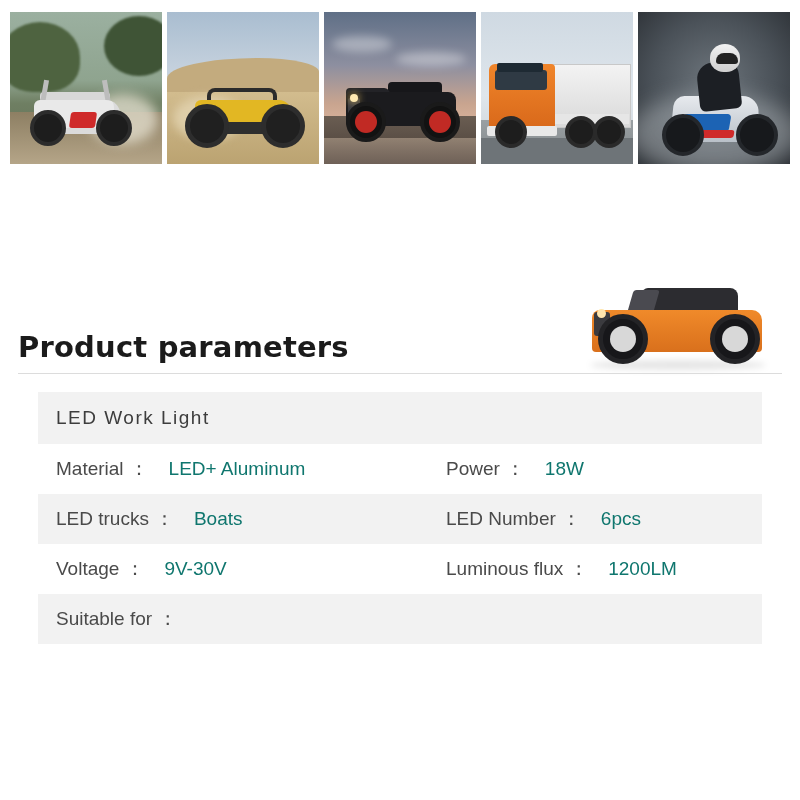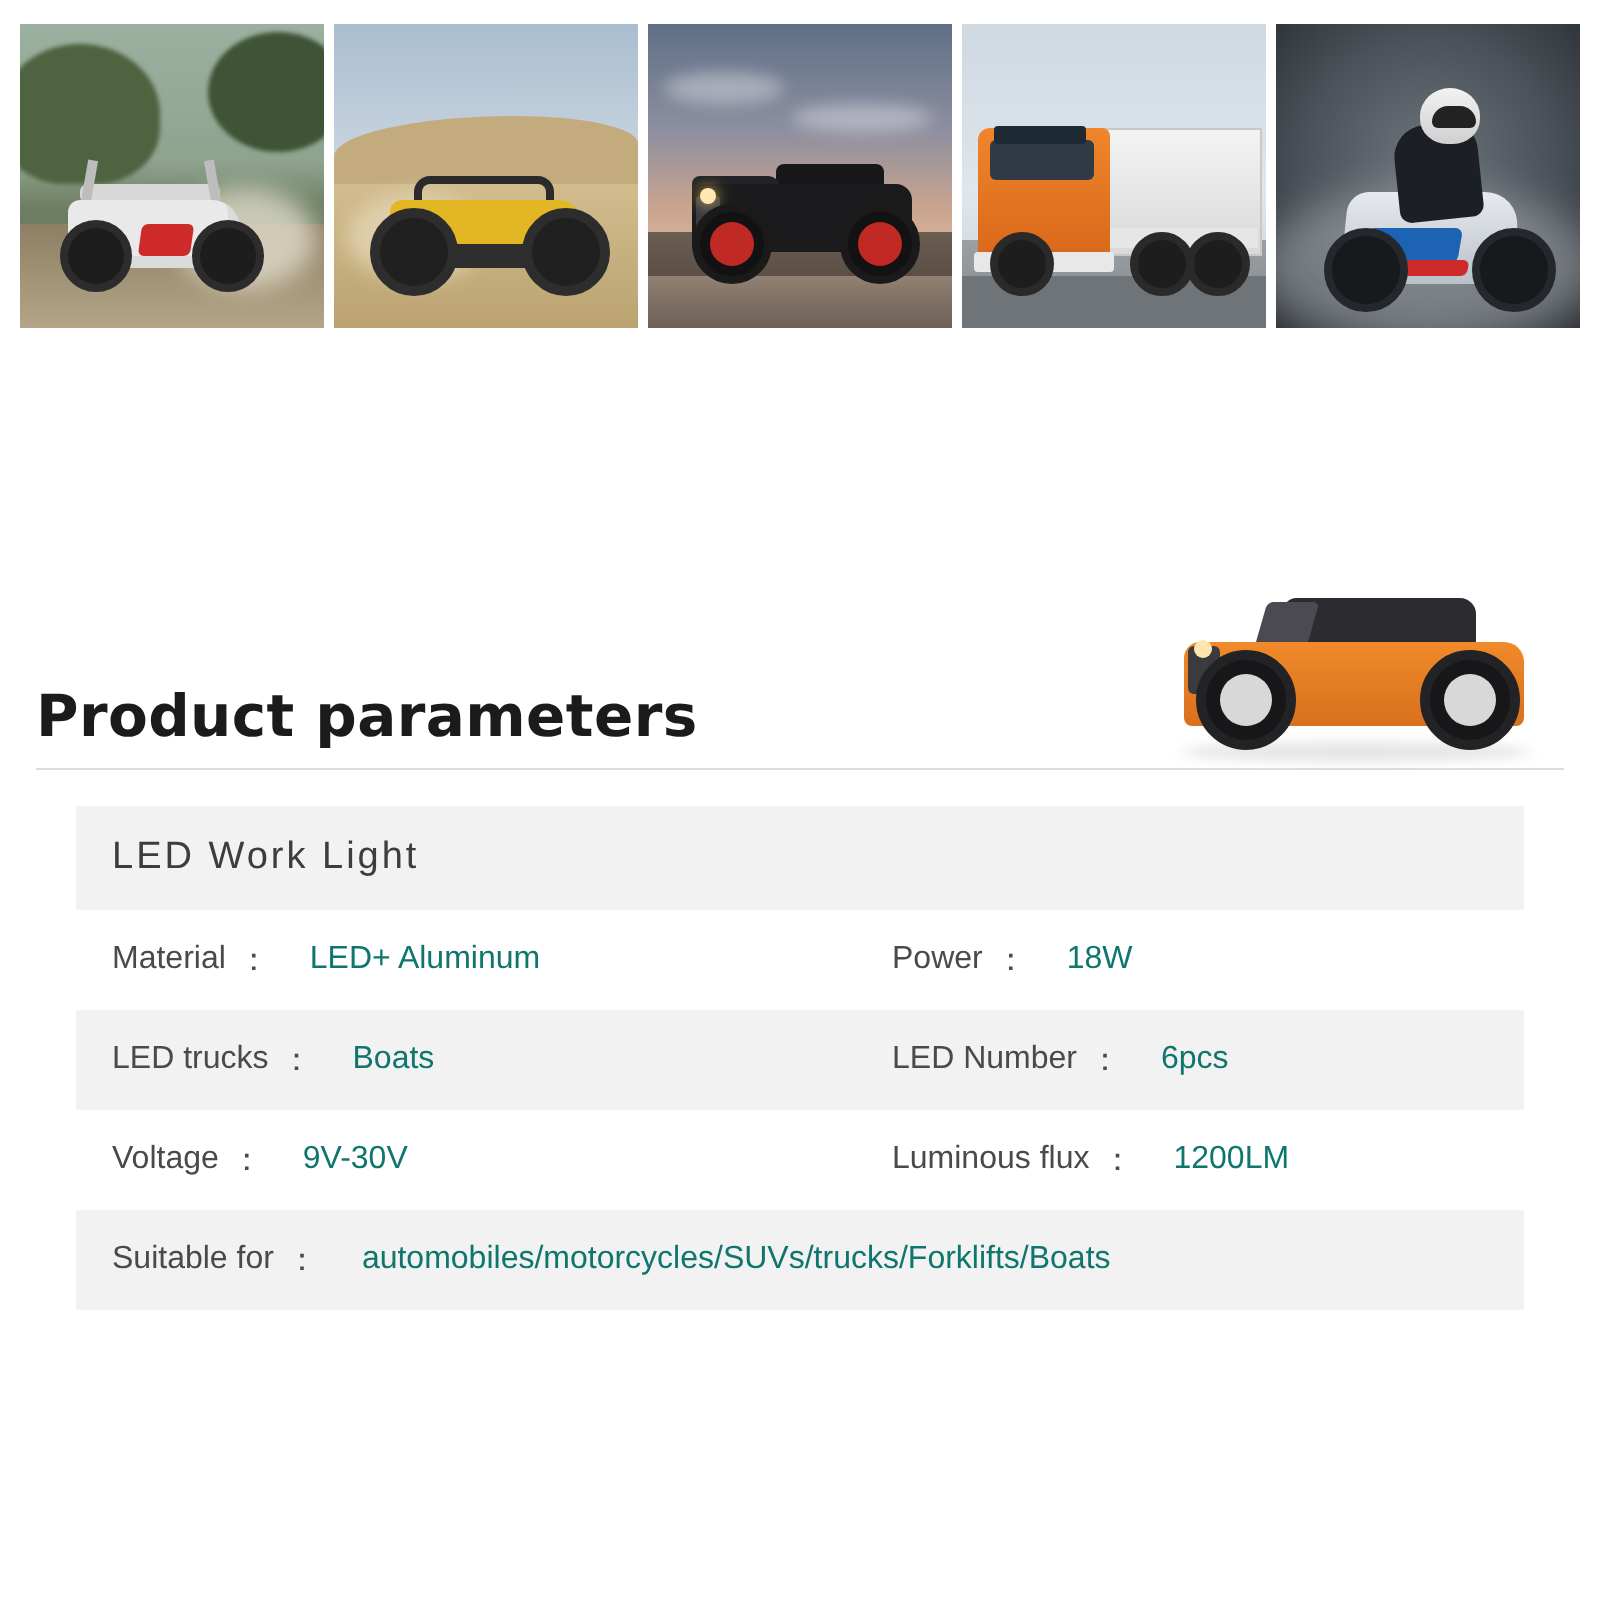--- a/index.html
+++ b/index.html
@@ -107,21 +107,21 @@
   .s5 .helmet { position:absolute; left:72px; bottom:92px; width:30px; height:28px; border-radius:50% 50% 45% 45%; background:linear-gradient(#f2f2f2,#cfcfcf); }
   .s5 .visor { position:absolute; left:78px; bottom:100px; width:22px; height:11px; background:#222; border-radius:8px 8px 3px 3px; }
   .s5 .wheel { position:absolute; bottom:8px; width:34px; height:34px; border-radius:50%; background:#17191c; border:4px solid #24272b; }
   .s5 .w1 { left:24px; }
   .s5 .w2 { left:98px; }
 
   
   .params-wrap {
     position: absolute;
     left: 0;
-    top: 307px;
+    top: 296px;
     width: 800px;
   }
   .section-head {
     display: flex;
     align-items: flex-end;
     padding: 0 18px;
     position: relative;
     height: 78px;
   }
   .section-title {
@@ -166,21 +166,21 @@
     margin: 18px 38px 0 38px;
     width: 724px;
     box-sizing: border-box;
   }
   .spec-row {
     display: flex;
     align-items: center;
     height: 50px;
     padding: 0 18px;
     box-sizing: border-box;
-    font-size: 16px;
+    font-size: 19px;
     color: #4a4a4a;
   }
   .spec-row.shaded { background: #f2f2f2; }
   .spec-row.title-row {
     font-size: 19px;
     color: #3d3d3d;
     letter-spacing: 1.5px;
     height: 52px;
   }
   .cell {
@@ -343,18 +343,17 @@
         <span class="lbl">Luminous flux</span>
         <span class="colon">：</span>
         <span class="val">1200LM</span>
       </div>
     </div>
 
     <div class="spec-row shaded full">
       <div class="cell">
         <span class="lbl">Suitable for</span>
         <span class="colon">：</span>
-        <span class="val">automobiles/motorcycles/SUVs/trucks/Forklifts/Boats</span>
       </div>
     </div>
 
   </div>
 </div>
 
 </body></html>

